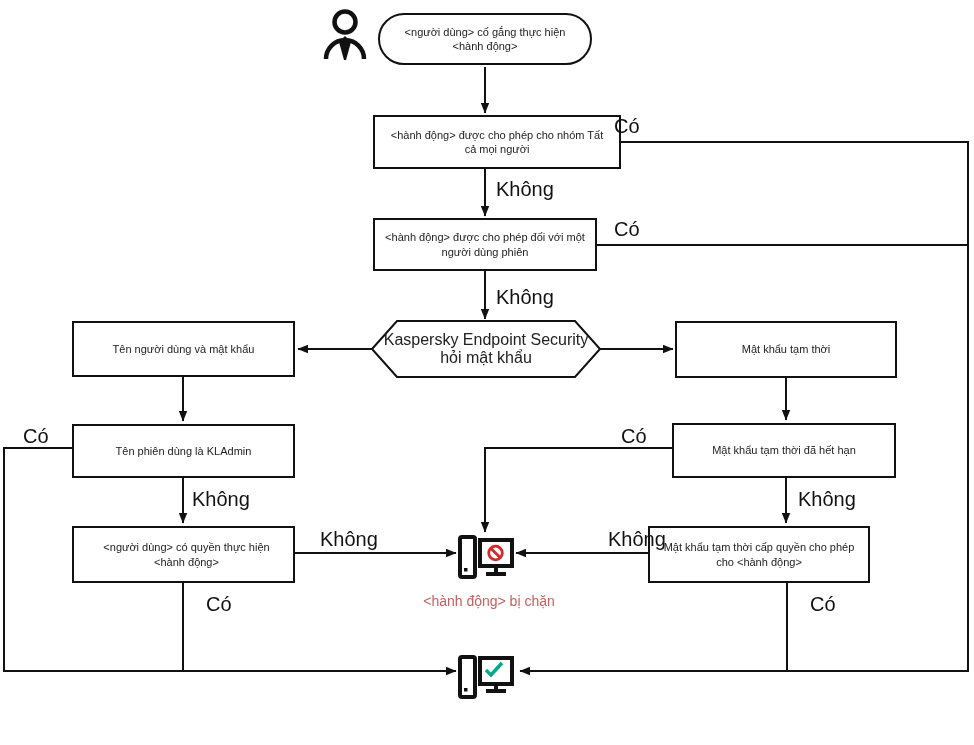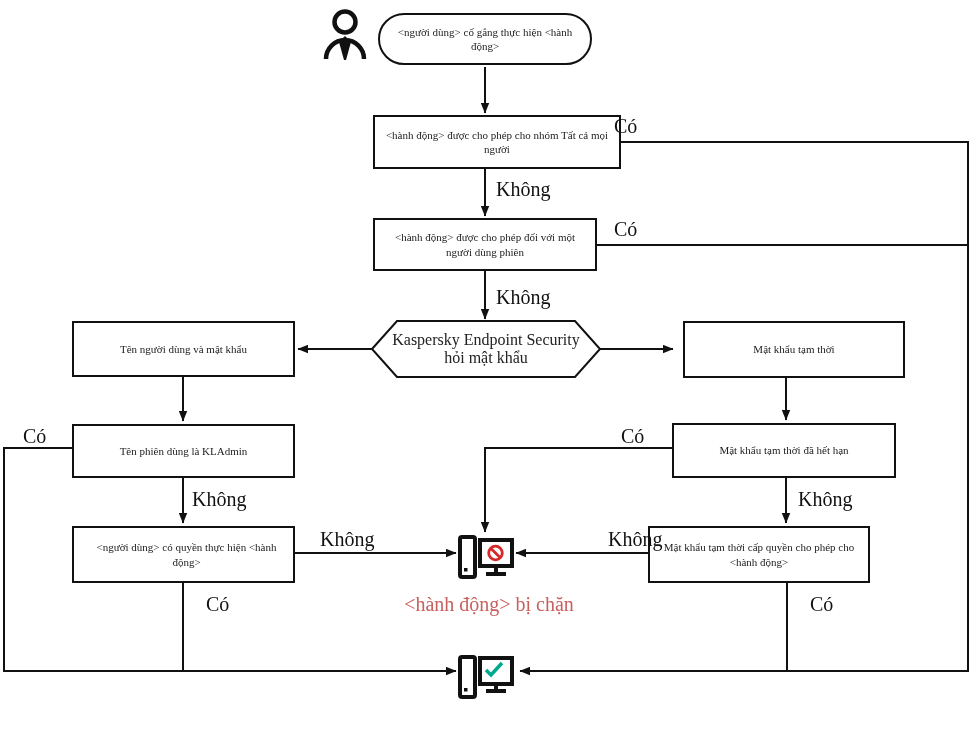--- a/index.html
+++ b/index.html
@@ -1,33 +1,33 @@
 <!DOCTYPE html>
 <html><head>
 <meta charset="utf-8">
 <style>
   html,body { margin:0; padding:0; background:#ffffff; }
   .stage {
     position:relative; width:974px; height:745px; background:#ffffff;
-    font-family:Liberation Serif, serif; overflow:hidden;
+    font-family:Liberation Sans, sans-serif; overflow:hidden;
   }
   svg.wires { position:absolute; left:0; top:0; width:974px; height:745px; }
   .box {
     position:absolute; box-sizing:border-box; background:#ffffff;
     border:2px solid #111111; display:flex; align-items:center; justify-content:center;
     text-align:center; font-size:11px; line-height:1.3; color:#222222; padding:2px 10px;
   }
   .stadium { border-radius:27px; border-width:2px; }
   .hex-text {
     position:absolute; left:382px; top:322px; width:208px; height:54px;
     display:flex; align-items:center; justify-content:center; text-align:center;
     font-size:16px; color:#222222;
   }
   .lbl { position:absolute; font-size:20px; color:#111111; white-space:nowrap; }
-  .result { position:absolute; width:230px; text-align:center; font-size:20px; white-space:nowrap; }
+  .result { position:absolute; width:230px; text-align:center; font-size:14px; white-space:nowrap; }
   .result.blocked { color:#c7605e; }
   .result.success { color:#23968e; }
 </style>
 </head>
 <body>
 
 <div class="stage">
 
   <svg class="wires" viewBox="0 0 974 745">
     <defs>
@@ -93,21 +93,21 @@
   <div class="box" style="left:373px; top:218px; width:224px; height:53px;">&lt;hành động&gt; được cho phép đối với một người dùng phiên</div>
 
   <div class="hex-text">Kaspersky Endpoint Security hỏi mật khẩu</div>
 
   <div class="box" style="left:72px; top:321px; width:223px; height:56px;">Tên người dùng và mật khẩu</div>
 
   <div class="box" style="left:72px; top:424px; width:223px; height:54px;">Tên phiên dùng là KLAdmin</div>
 
   <div class="box" style="left:72px; top:526px; width:223px; height:57px;padding-left:16px;">&lt;người dùng&gt; có quyền thực hiện &lt;hành động&gt;</div>
 
-  <div class="box" style="left:675px; top:321px; width:222px; height:57px;margin-left:8px;">Mật khẩu tạm thời</div>
+  <div class="box" style="left:675px; top:321px; width:222px; height:57px;">Mật khẩu tạm thời</div>
 
   <div class="box" style="left:672px; top:423px; width:224px; height:55px;">Mật khẩu tạm thời đã hết hạn</div>
 
   <div class="box" style="left:648px; top:526px; width:222px; height:57px;">Mật khẩu tạm thời cấp quyền cho phép cho &lt;hành động&gt;</div>
 
   <span class="lbl" style="left:614px; top:115px;">Có</span>
   <span class="lbl" style="left:496px; top:178px;">Không</span>
   <span class="lbl" style="left:614px; top:218px;">Có</span>
   <span class="lbl" style="left:496px; top:286px;">Không</span>
   <span class="lbl" style="left:23px;  top:425px;">Có</span>

